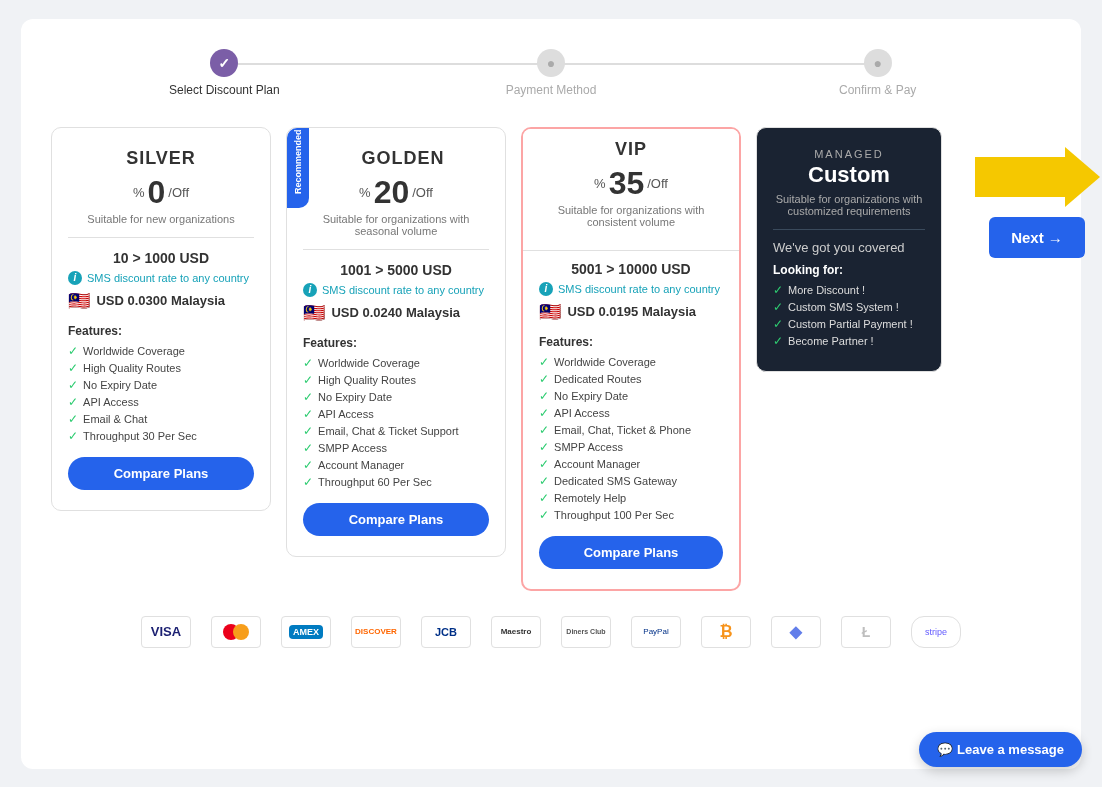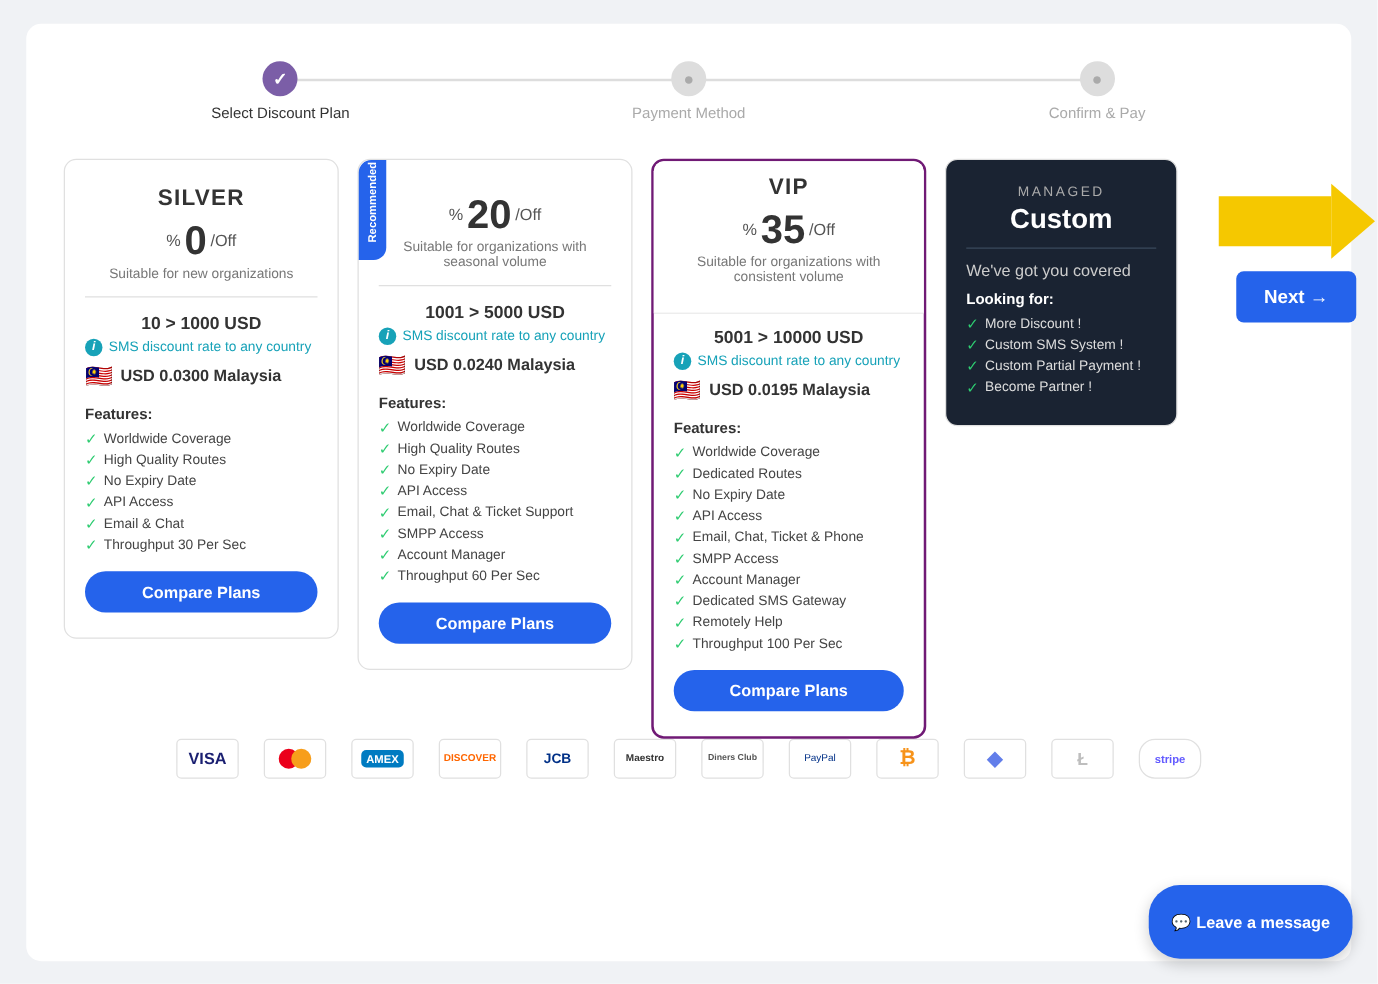--- a/index.html
+++ b/index.html
@@ -92,21 +92,21 @@
     
     .plan-card {
       border: 1px solid #e0e0e0;
       border-radius: 10px;
       padding: 20px 16px;
       width: 220px;
       background: #fff;
       position: relative;
     }
     .plan-card.vip {
-      border: 2px solid #701a75;
+      border: 2px solid #fca5a5;
       padding-top: 10px;
     }
     .plan-card.managed {
       background: #1a2332;
       color: white;
       width: 186px;
       padding: 20px 16px;
     }
 
     .plan-title {
@@ -335,20 +335,21 @@
       text-align: center;
       margin-top: 12px;
     }
 
     
     .payment-icons {
       display: flex;
       align-items: center;
       justify-content: center;
       gap: 20px;
+      margin-top: 25px;
       flex-wrap: wrap;
     }
     .payment-icon {
       width: 50px;
       height: 32px;
       border: 1px solid #e0e0e0;
       border-radius: 4px;
       display: flex;
       align-items: center;
       justify-content: center;
@@ -364,21 +365,21 @@
 
     
     .leave-message-btn {
       position: fixed;
       bottom: 20px;
       right: 20px;
       background: #2563eb;
       color: white;
       border: none;
       border-radius: 25px;
-      padding: 22px 18px;
+      padding: 10px 18px;
       font-size: 13px;
       font-weight: bold;
       cursor: pointer;
       display: flex;
       align-items: center;
       gap: 6px;
       box-shadow: 0 4px 12px rgba(0,0,0,0.2);
     }
 
     
@@ -477,20 +478,21 @@
           </div>
         <div class="feature-item">
             <span class="check-icon">✓</span>
             <span>Throughput 30 Per Sec</span>
           </div>
         <button class="compare-btn">Compare Plans</button>
       </div>
 
       <div class="plan-card" style="position:relative;">
         <div class="recommended-badge">Recommended</div>
+        <div class="plan-title" style="margin-left:14px;">GOLDEN</div>
         <div class="plan-discount-row">
           <span class="percent-sign">%</span>
           <span class="discount-num">20</span>
           <span class="off-label">/Off</span>
         </div>
         <div class="plan-subtitle">Suitable for organizations with seasonal volume</div>
         <hr class="divider">
         <div class="range-label">1001 &gt; 5000 USD</div>
         <div class="sms-rate-row">
           <span class="info-icon">i</span>
@@ -595,20 +597,21 @@
         <div class="feature-item">
             <span class="check-icon">✓</span>
             <span>Throughput 100 Per Sec</span>
           </div>
         <button class="compare-btn">Compare Plans</button>
       </div>
 
       <div class="plan-card managed">
         <div class="managed-title">MANAGED</div>
         <div class="managed-custom">Custom</div>
+        <div class="managed-subtitle">Suitable for organizations with customized requirements</div>
         <hr class="managed-divider">
         <div class="managed-covered">We've got you covered</div>
         <div class="managed-looking">Looking for:</div>
         <div class="managed-feature">
             <span class="managed-check">✓</span>
             <span>More Discount !</span>
           </div>
         <div class="managed-feature">
             <span class="managed-check">✓</span>
             <span>Custom SMS System !</span>
@@ -651,18 +654,18 @@
         <span class="amex-icon">AMEX</span>
       </div>
     <div class="payment-icon" style="font-size:8px;color:#f60;">DISCOVER</div>
     <div class="payment-icon" style="font-size:11px;font-weight:bold;color:#003087;">JCB</div>
     <div class="payment-icon" style="font-size:8px;color:#333;">Maestro</div>
     <div class="payment-icon" style="font-size:7px;color:#555;">Diners Club</div>
     <div class="payment-icon" style="font-size:8px;color:#003087;font-weight:normal;">PayPal</div>
     <div class="payment-icon" style="font-size:16px;color:#f7931a;">₿</div>
     <div class="payment-icon" style="font-size:16px;color:#627eea;">◆</div>
     <div class="payment-icon" style="font-size:14px;color:#bebebe;">Ł</div>
-    <div class="payment-icon" style="font-size:9px;color:#635bff;font-weight:bold;border-radius:13px;">stripe</div>
+    <div class="payment-icon" style="font-size:9px;color:#635bff;font-weight:normal;border-radius:13px;">stripe</div>
   </div>
 
 </div>
 
 <button class="leave-message-btn">💬 Leave a message</button>
 
 </body></html>

